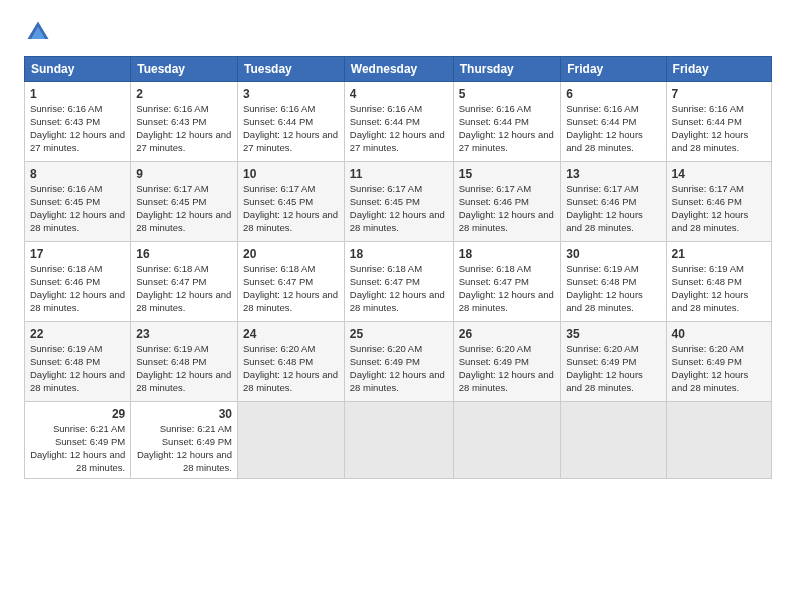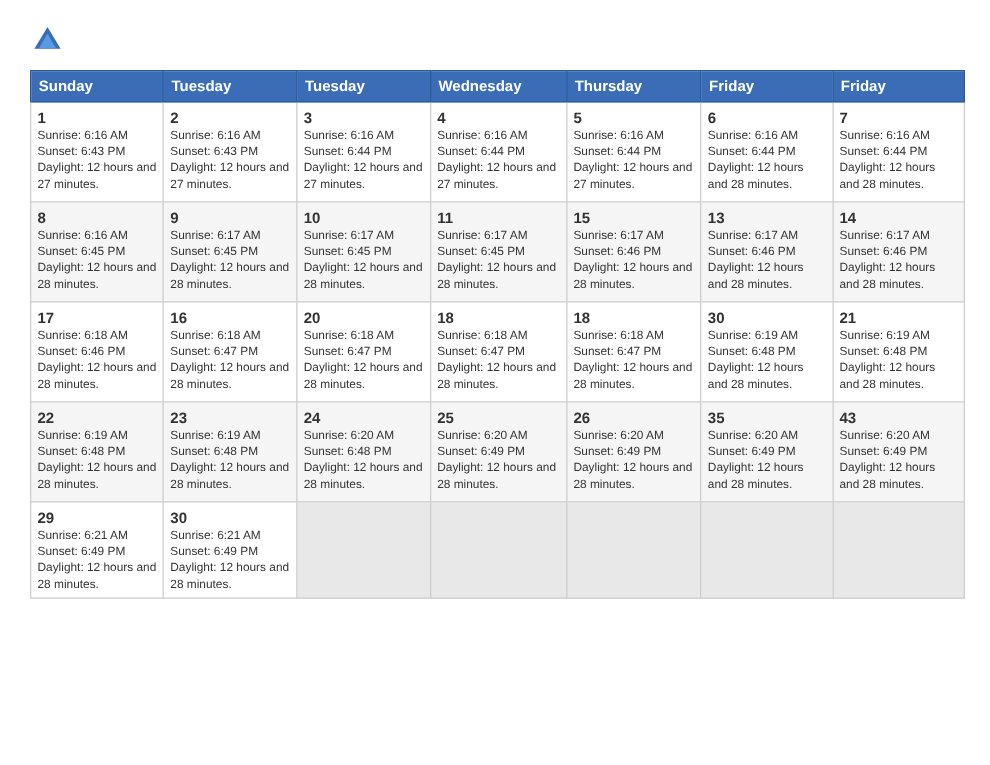--- a/index.html
+++ b/index.html
@@ -85,20 +85,21 @@
       background: #e8e8e8;
     }
     .day-num {
       font-size: 12px;
       font-weight: bold;
       display: block;
       margin-bottom: 1px;
     }
     .last-row td {
       height: 65px;
+      text-align: right;
     }
   </style>
 </head>
 <body>
 
 <div class="page">
   <div class="header">
     <div class="logo">
       <svg class="logo-icon" viewBox="0 0 32 32">
         <polygon points="16,4 28,24 4,24" fill="#3a6db5"></polygon>
@@ -155,21 +156,21 @@
           <td><span class="day-num">30</span><span>Sunrise: 6:19 AM</span><br><span>Sunset: 6:48 PM</span><br><span>Daylight: 12 hours and 28 minutes.</span></td>
           <td><span class="day-num">21</span><span>Sunrise: 6:19 AM</span><br><span>Sunset: 6:48 PM</span><br><span>Daylight: 12 hours and 28 minutes.</span></td>
         </tr>
         <tr>
           <td><span class="day-num">22</span><span>Sunrise: 6:19 AM</span><br><span>Sunset: 6:48 PM</span><br><span>Daylight: 12 hours and 28 minutes.</span></td>
           <td><span class="day-num">23</span><span>Sunrise: 6:19 AM</span><br><span>Sunset: 6:48 PM</span><br><span>Daylight: 12 hours and 28 minutes.</span></td>
           <td><span class="day-num">24</span><span>Sunrise: 6:20 AM</span><br><span>Sunset: 6:48 PM</span><br><span>Daylight: 12 hours and 28 minutes.</span></td>
           <td><span class="day-num">25</span><span>Sunrise: 6:20 AM</span><br><span>Sunset: 6:49 PM</span><br><span>Daylight: 12 hours and 28 minutes.</span></td>
           <td><span class="day-num">26</span><span>Sunrise: 6:20 AM</span><br><span>Sunset: 6:49 PM</span><br><span>Daylight: 12 hours and 28 minutes.</span></td>
           <td><span class="day-num">35</span><span>Sunrise: 6:20 AM</span><br><span>Sunset: 6:49 PM</span><br><span>Daylight: 12 hours and 28 minutes.</span></td>
-          <td><span class="day-num">43</span><span>Sunrise: 6:20 AM</span><br><span>Sunset: 6:49 PM</span><br><span>Daylight: 12 hours and 28 minutes.</span></td>
+          <td><span class="day-num">40</span><span>Sunrise: 6:20 AM</span><br><span>Sunset: 6:49 PM</span><br><span>Daylight: 12 hours and 28 minutes.</span></td>
         </tr>
         <tr class="last-row">
           <td><span class="day-num">29</span><span>Sunrise: 6:21 AM</span><br><span>Sunset: 6:49 PM</span><br><span>Daylight: 12 hours and 28 minutes.</span></td>
           <td><span class="day-num">30</span><span>Sunrise: 6:21 AM</span><br><span>Sunset: 6:49 PM</span><br><span>Daylight: 12 hours and 28 minutes.</span></td>
           <td class="empty"></td>
           <td class="empty"></td>
           <td class="empty"></td>
           <td class="empty"></td>
           <td class="empty"></td>
         </tr>

